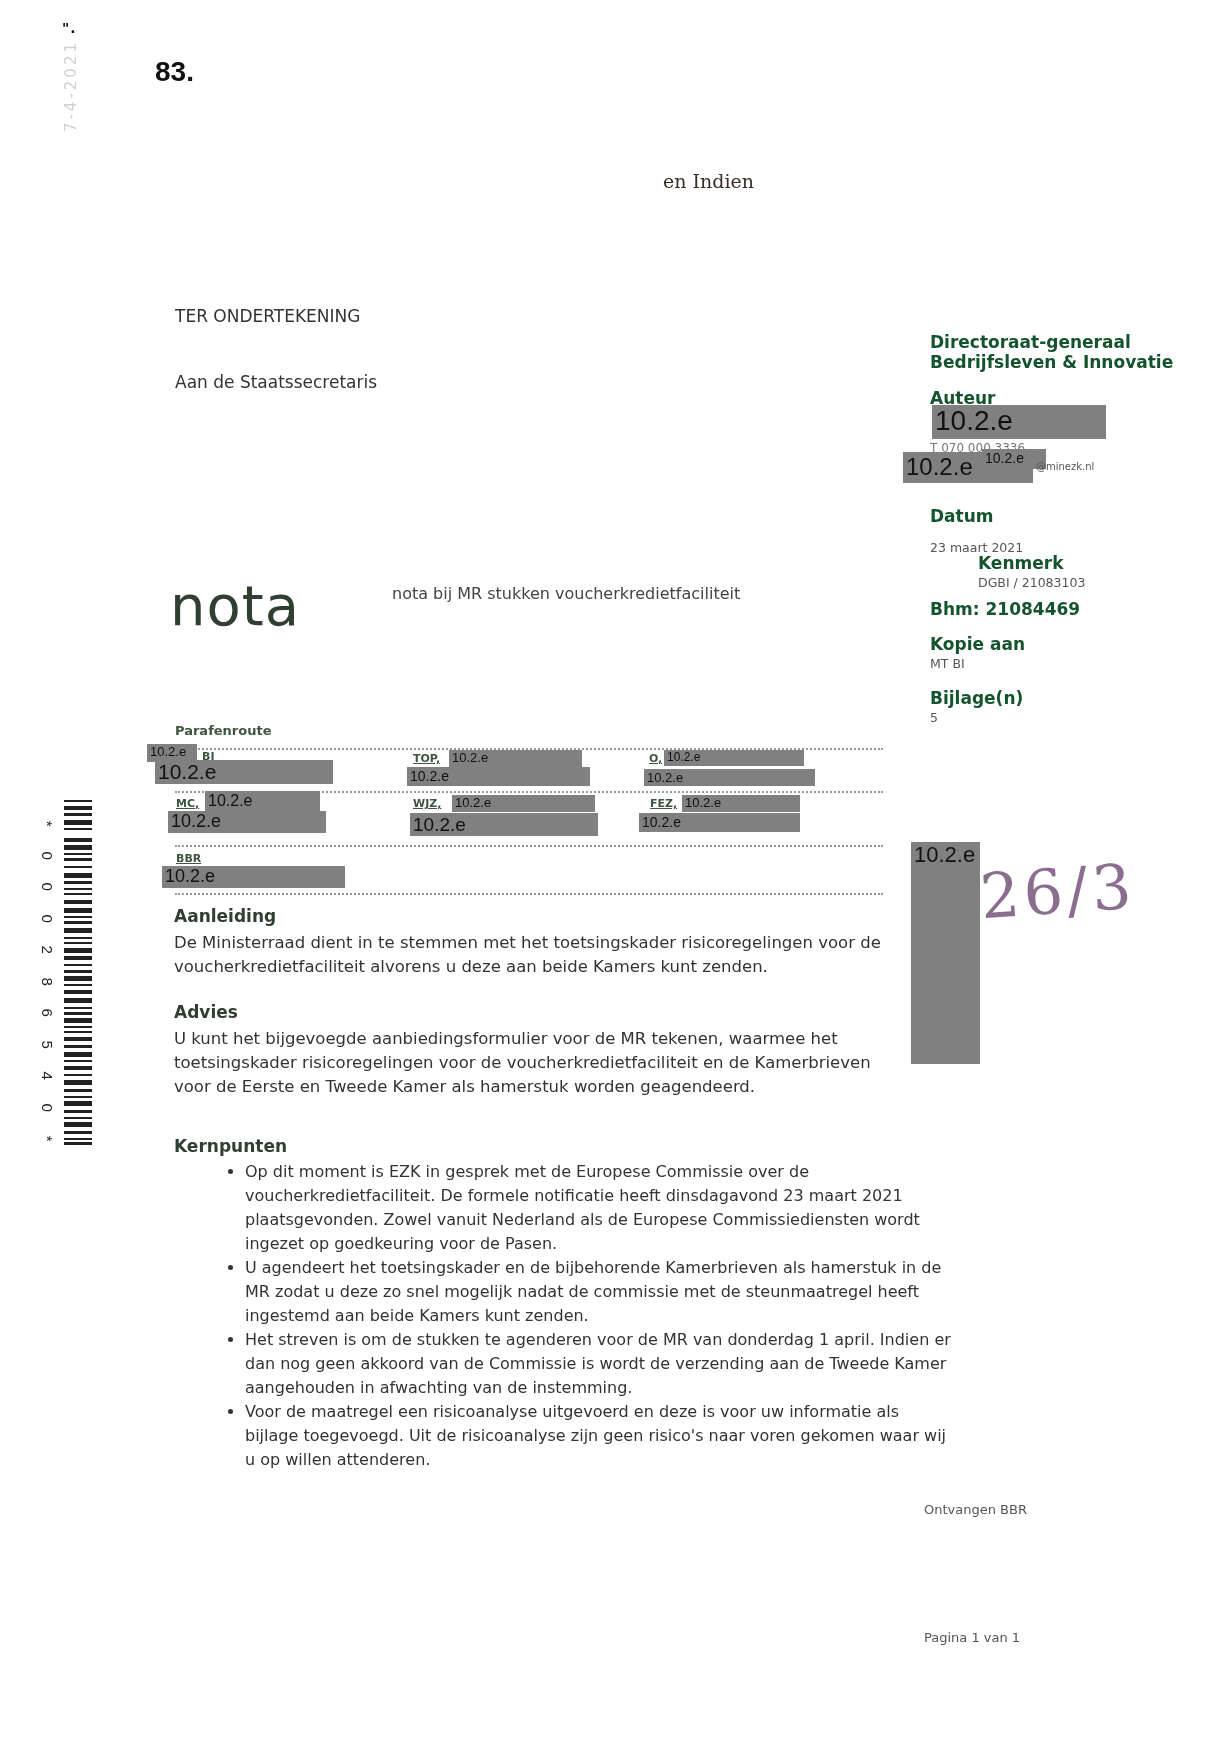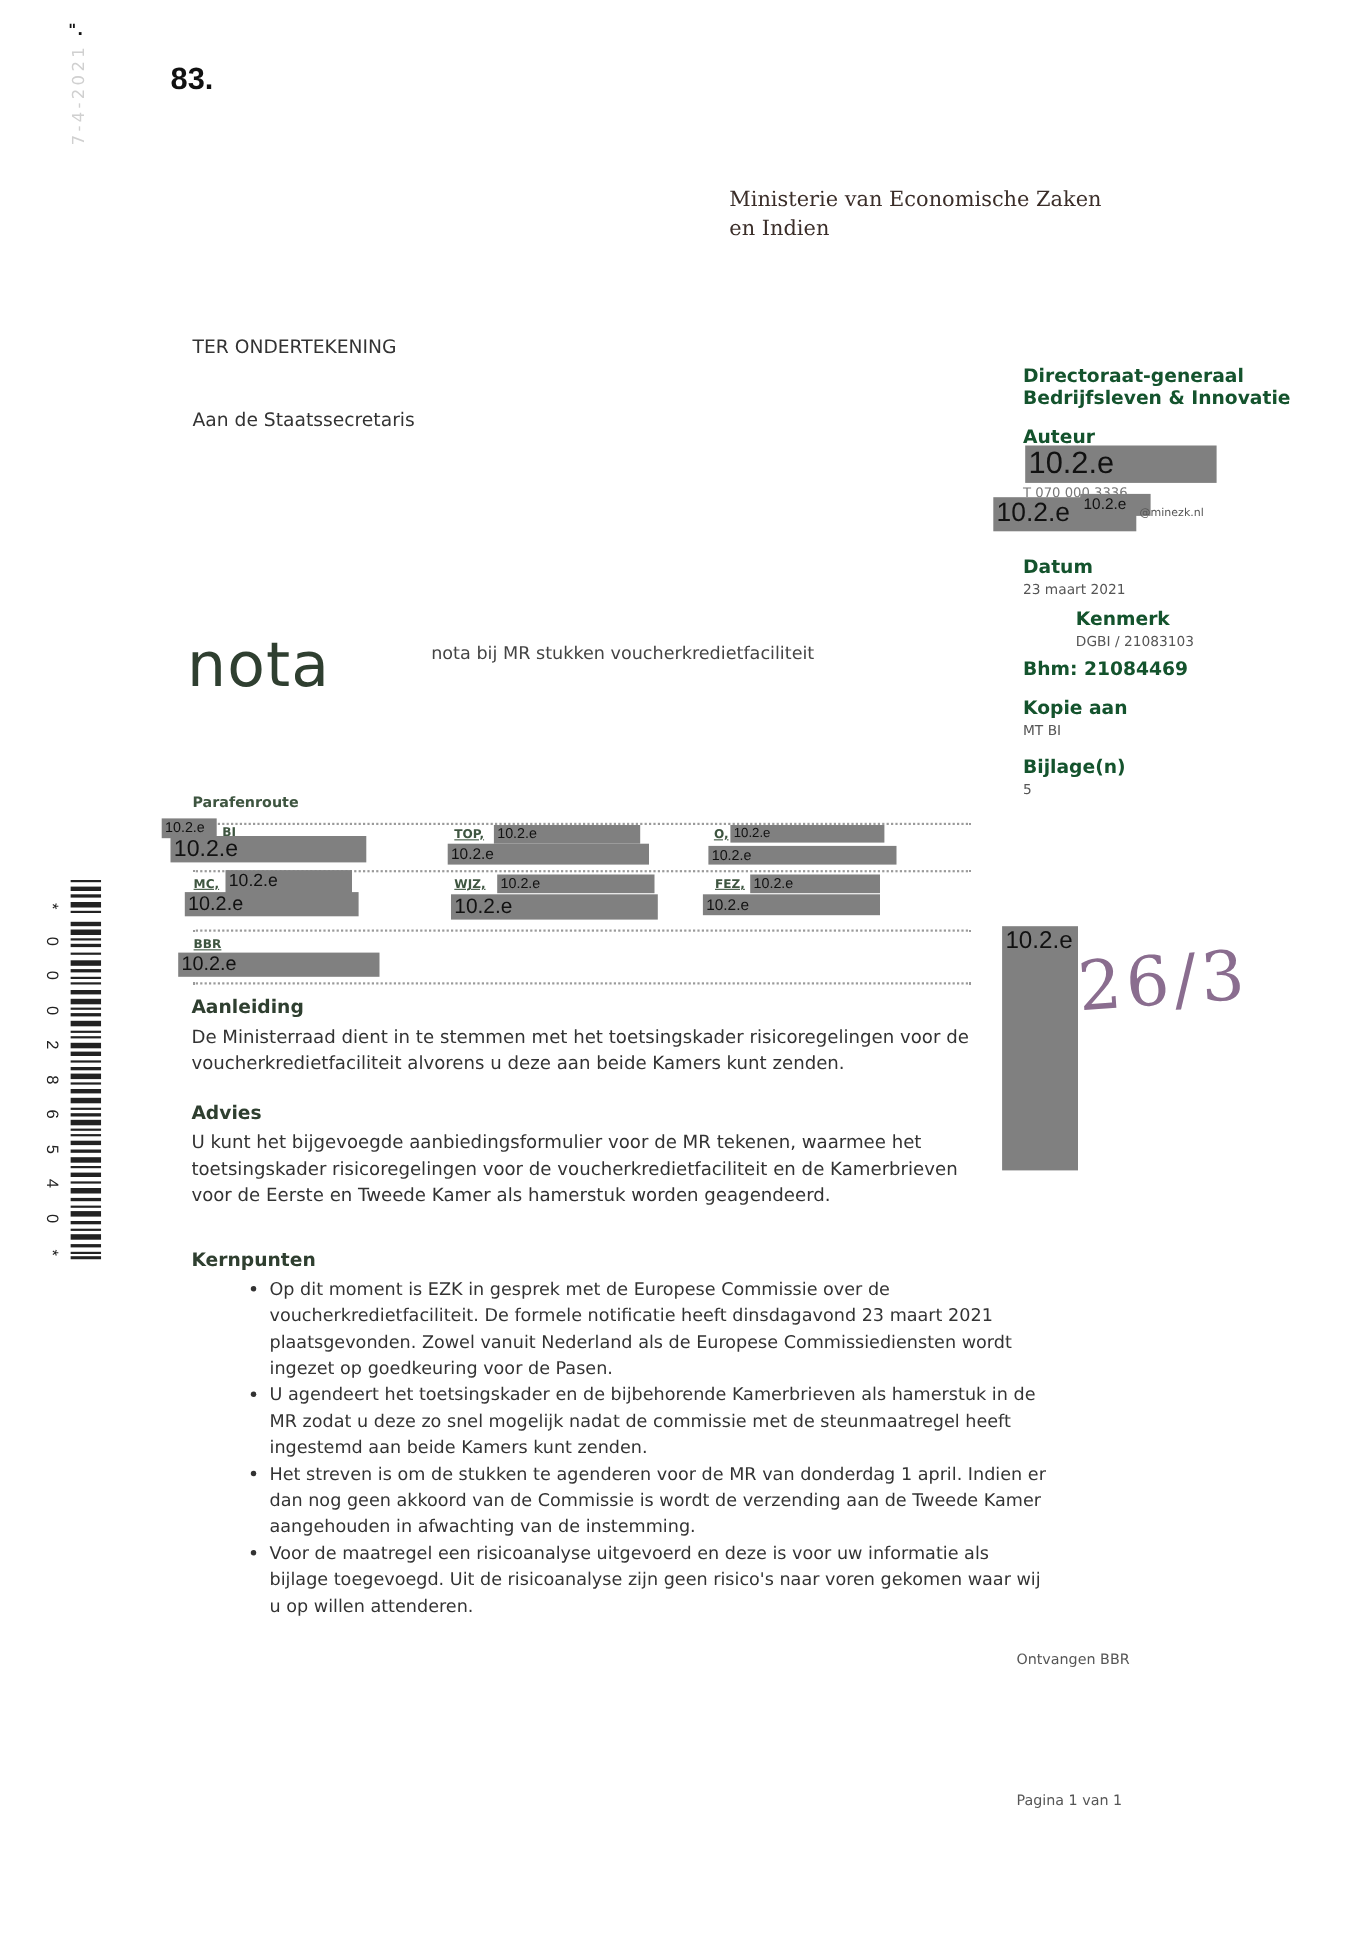--- a/index.html
+++ b/index.html
@@ -34,21 +34,20 @@
 </head>
 <body>
 
 <div class="abs corner-marks">".</div>
 <div class="abs stamp">
   <div style="writing-mode:vertical-rl;transform:rotate(180deg);font-size:15px;letter-spacing:3px;color:#d0d0d0;">7-4-2021</div>
 </div>
 <div class="abs pagenum">83.</div>
 
 <div class="abs ministry">
-  <div>Ministerie van Economische Zaken</div>
   <div>en Indien</div>
 </div>
 
 <div class="abs ter">TER ONDERTEKENING</div>
 <div class="abs aan">Aan de Staatssecretaris</div>
 
 <div class="abs nota-big">nota</div>
 <div class="abs nota-sub">nota bij MR stukken voucherkredietfaciliteit</div>
 
 <div class="abs side" style="top:332px;">
@@ -59,21 +58,21 @@
   <div class="lbl">Auteur</div>
 </div>
 <div class="redact" style="left:932px;top:405px;width:174px;height:34px;font-size:28px;padding-top:2px;">10.2.e</div>
 <div class="abs side" style="top:441px;color:#777;font-size:12px;">T  070 000 3336</div>
 <div class="redact" style="left:903px;top:452px;width:130px;height:31px;font-size:24px;padding-top:3px;">10.2.e</div>
 <div class="redact" style="left:982px;top:449px;width:64px;height:20px;font-size:14px;padding-top:2px;">10.2.e</div>
 <div class="abs" style="left:1036px;top:461px;font-size:10px;color:#555;">@minezk.nl</div>
 
 <div class="abs side" style="top:506px;">
   <div class="lbl">Datum</div>
-  <div style="margin-top:2px;">23 maart 2021</div>
+  <div style="margin-top:14px;">23 maart 2021</div>
 </div>
 <div class="abs side" style="top:553px;margin-left:48px;">
   <div class="lbl">Kenmerk</div>
   <div style="margin-top:2px;">DGBI / 21083103</div>
 </div>
 <div class="abs side" style="top:599px;">
   <div class="lbl">Bhm: 21084469</div>
 </div>
 <div class="abs side" style="top:634px;">
   <div class="lbl">Kopie aan</div>

